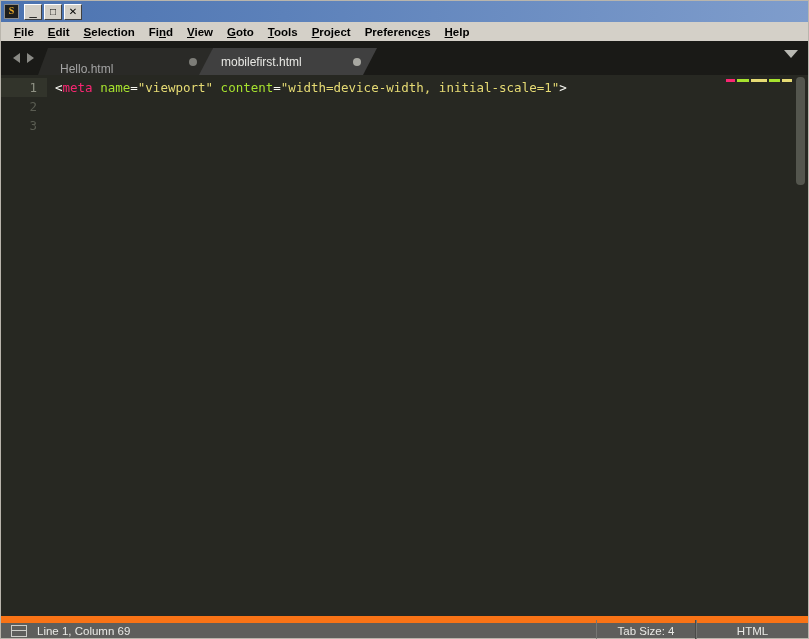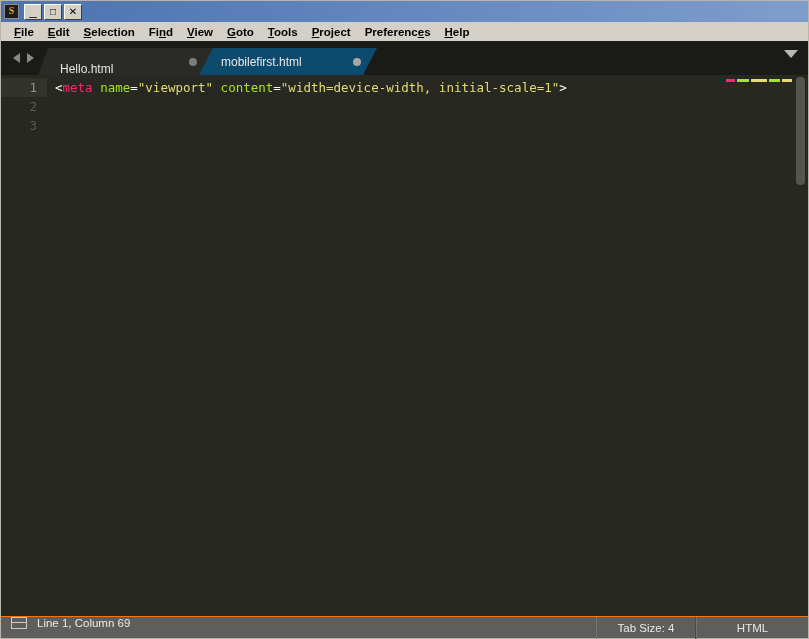--- a/index.html
+++ b/index.html
@@ -157,31 +157,31 @@
     border-top-right-radius: 0;
   }
   
   .tab.inactive {
     background: #2a2a27;
     width: 175px;
     clip-path: polygon(10px 0, 100% 0, calc(100% - 10px) 100%, 0 100%);
     margin-left: -8px;
   }
   .tab.active {
-    background: #0c4a6e;
+    background: #404040;
     width: 178px;
     clip-path: polygon(14px 0, 100% 0, calc(100% - 14px) 100%, 0 100%);
     margin-left: -14px;
     z-index: 3;
   }
   .tab-label {
     font-size: 12px;
     flex: 1 1 auto;
   }
-  .tab.inactive .tab-label { color: #e5e5e5; margin-top: 14px; }
+  .tab.inactive .tab-label { color: #a3a3a3; margin-top: 14px; }
   .tab.active .tab-label { color: #e8e8e4; }
   .tab-dot {
     width: 8px;
     height: 8px;
     border-radius: 50%;
     flex: 0 0 8px;
     margin-left: 8px;
   }
   .tab.inactive .tab-dot { background: #7d7d78; }
   .tab.active .tab-dot { background: #a8a8a2; }
@@ -279,22 +279,23 @@
     background: #54564e;
     border-radius: 4px;
   }
 
   
   #statusbar {
     height: 22px;
     flex: 0 0 22px;
     background: #5e5e5c;
     display: flex;
-    box-sizing: border-box;
-    border-top: 1px solid #f97316;
+    align-items: center;
+    box-sizing: border-box;
+    border-top: 7px solid #f97316;
   }
   #status-split-icon {
     width: 16px;
     height: 12px;
     margin-left: 10px;
     margin-right: 10px;
     border: 1px solid #cdcdc8;
     box-sizing: border-box;
     position: relative;
     flex: 0 0 16px;

